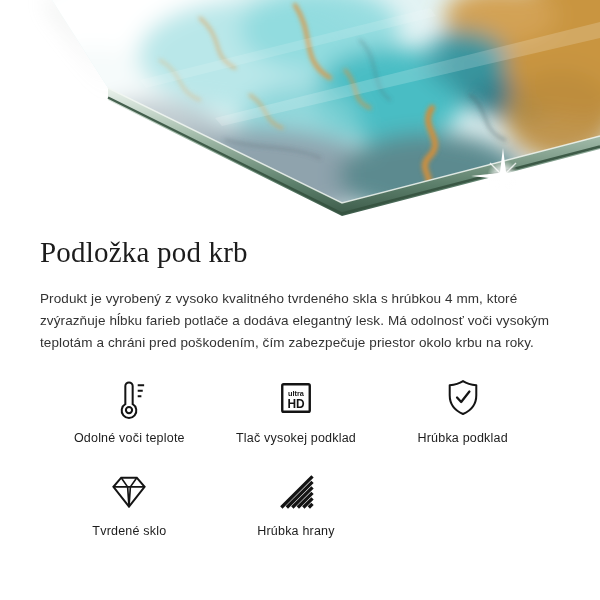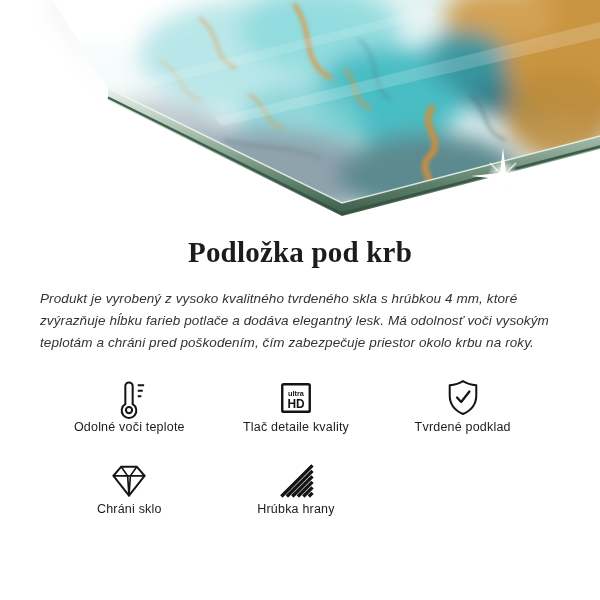--- a/index.html
+++ b/index.html
@@ -5,36 +5,36 @@
   html,body{margin:0;padding:0;}
   body{
     width:600px;height:600px;overflow:hidden;background:#ffffff;
     font-family:"Liberation Sans", sans-serif;color:#1f1f1f;
   }
   .hero{position:relative;width:600px;height:230px;background:#ffffff;}
   .hero svg{display:block;}
   main{padding:0 40px;}
   .title{
     font-family:"Liberation Serif", serif;
-    font-size:29px;line-height:34px;font-weight:700;
-    color:#1c1c1c;margin-top:5px;letter-spacing:0.2px;text-align:center;
+    font-size:29px;line-height:34px;font-weight:400;
+    color:#1c1c1c;margin-top:5px;letter-spacing:0.2px;
   }
   .desc{
     margin-top:13px;font-size:13.5px;line-height:22px;color:#333333;
-    letter-spacing:0.1px;max-width:524px;font-style:italic;
+    letter-spacing:0.1px;max-width:524px;
   }
   .features{
     display:grid;grid-template-columns:repeat(3,1fr);
     margin:22px 14px 0 6px;row-gap:24px;
   }
   .feature{
     display:flex;flex-direction:column;align-items:center;text-align:center;
   }
   .feature .icon-box{height:44px;display:flex;align-items:flex-end;justify-content:center;}
-  .feature .label{font-size:12.5px;color:#1c1c1c;letter-spacing:0.2px;}
+  .feature .label{margin-top:11px;font-size:12.5px;color:#1c1c1c;letter-spacing:0.2px;}
   .ficon{stroke:#141414;fill:none;stroke-width:2.2;}
   .ficon text{stroke:none;fill:#141414;font-family:"Liberation Sans",sans-serif;font-weight:bold;}
 </style>
 </head>
 <body>
 
 <div class="hero">
   <svg width="600" height="230" viewBox="0 0 600 230">
     <defs>
       <clipPath id="face">
@@ -133,41 +133,41 @@
     </div>
 
     <div class="feature">
       <div class="icon-box">
         <svg class="ficon" width="44" height="44" viewBox="0 0 48 48">
           <rect x="9" y="9" width="30" height="30" rx="1.5" stroke-width="2.6"></rect>
           <text x="24" y="21.5" font-size="8" text-anchor="middle">ultra</text>
           <text x="24" y="34.5" font-size="13" text-anchor="middle">HD</text>
         </svg>
       </div>
-      <div class="label">Tlač detaile kvality</div>
+      <div class="label">Tlač vysokej podklad</div>
     </div>
 
     <div class="feature">
       <div class="icon-box">
         <svg class="ficon" width="44" height="44" viewBox="0 0 48 48">
           <path d="M24,5.5 C28,8 33,9.5 38.5,10.2 V21 C38.5,31.5 32.5,37.8 24,41.5 C15.5,37.8 9.5,31.5 9.5,21 V10.2 C15,9.5 20,8 24,5.5 Z" stroke-linejoin="round"></path>
           <path d="M17.5,23.5 l4.5,4.8 L31,17" stroke-width="2.5" stroke-linecap="round" stroke-linejoin="round"></path>
         </svg>
       </div>
-      <div class="label">Tvrdené podklad</div>
+      <div class="label">Hrúbka podklad</div>
     </div>
 
     <div class="feature">
       <div class="icon-box">
         <svg class="ficon" width="44" height="44" viewBox="0 0 48 48">
           <path d="M15.5,9.5 H32.5 L41,19.5 L24,41 L7,19.5 Z" stroke-linejoin="miter"></path>
           <path d="M7,19.5 H41 M15.5,9.5 L22.5,19.5 M32.5,9.5 L25.5,19.5 M22.5,19.5 L24,41 M25.5,19.5 L24,41" stroke-width="1.8"></path>
         </svg>
       </div>
-      <div class="label">Chráni sklo</div>
+      <div class="label">Tvrdené sklo</div>
     </div>
 
     <div class="feature">
       <div class="icon-box">
         <svg class="ficon" width="44" height="44" viewBox="0 0 48 48">
           <path d="M8,42 L42,8 M14,42 L42,14 M20,42 L42,20 M26,42 L42,26 M32,42 L42,32 M38,42 L42,38" stroke-width="3.6"></path>
         </svg>
       </div>
       <div class="label">Hrúbka hrany</div>
     </div>

